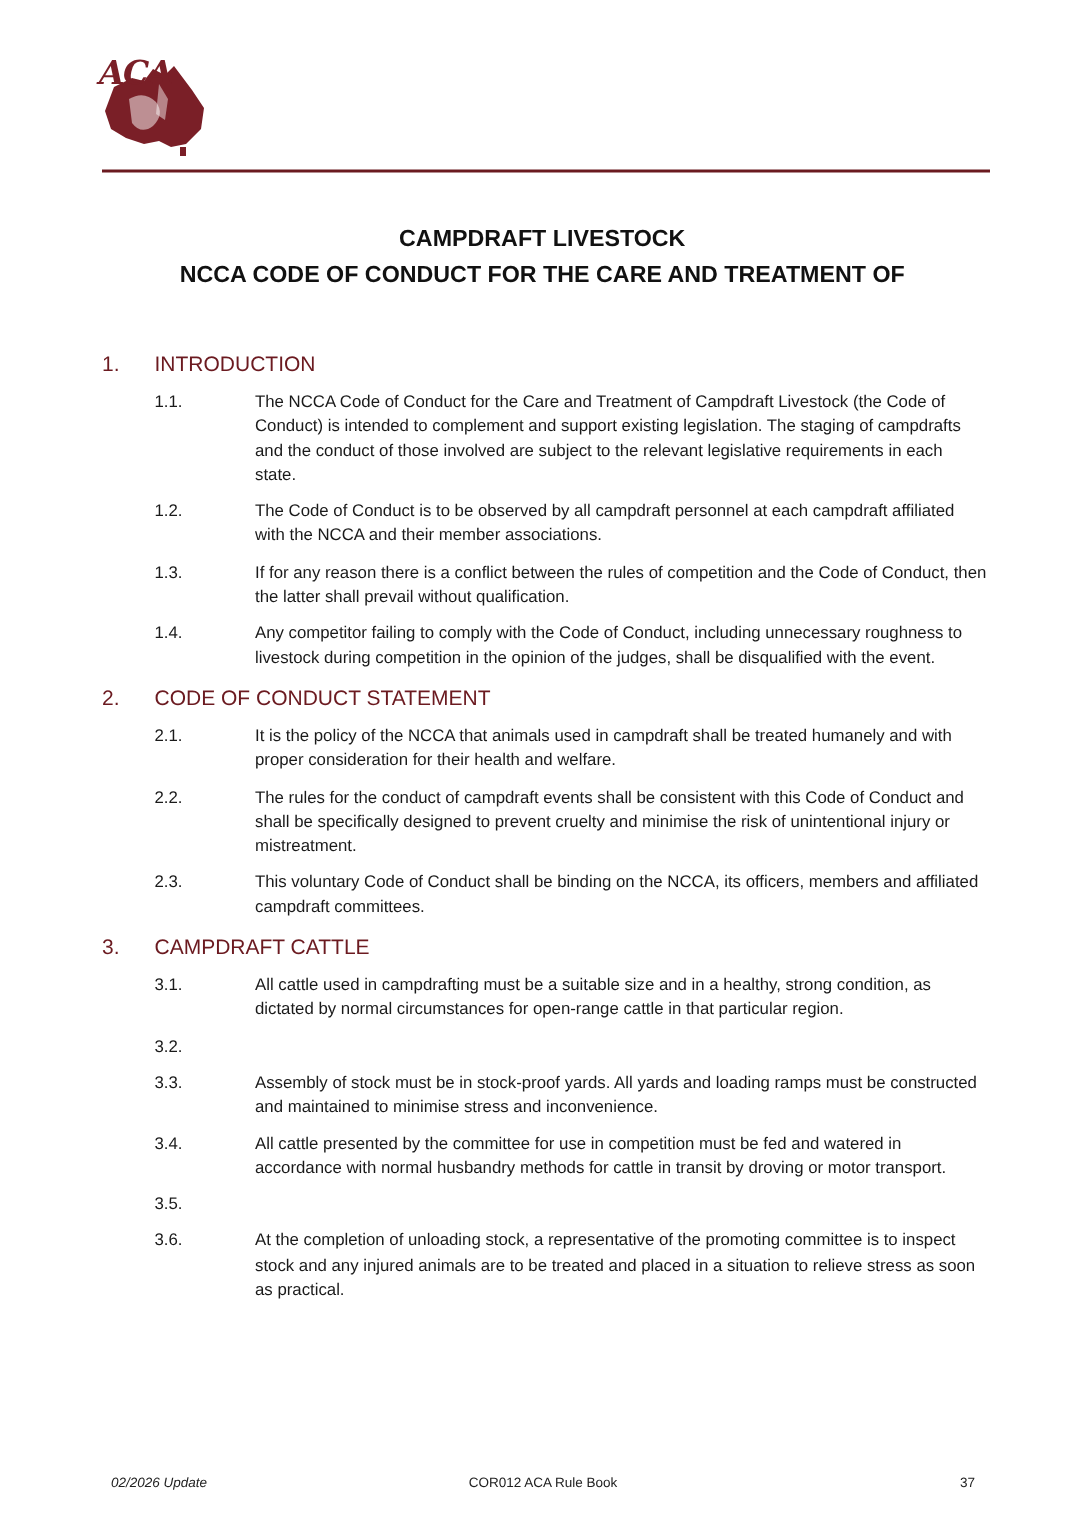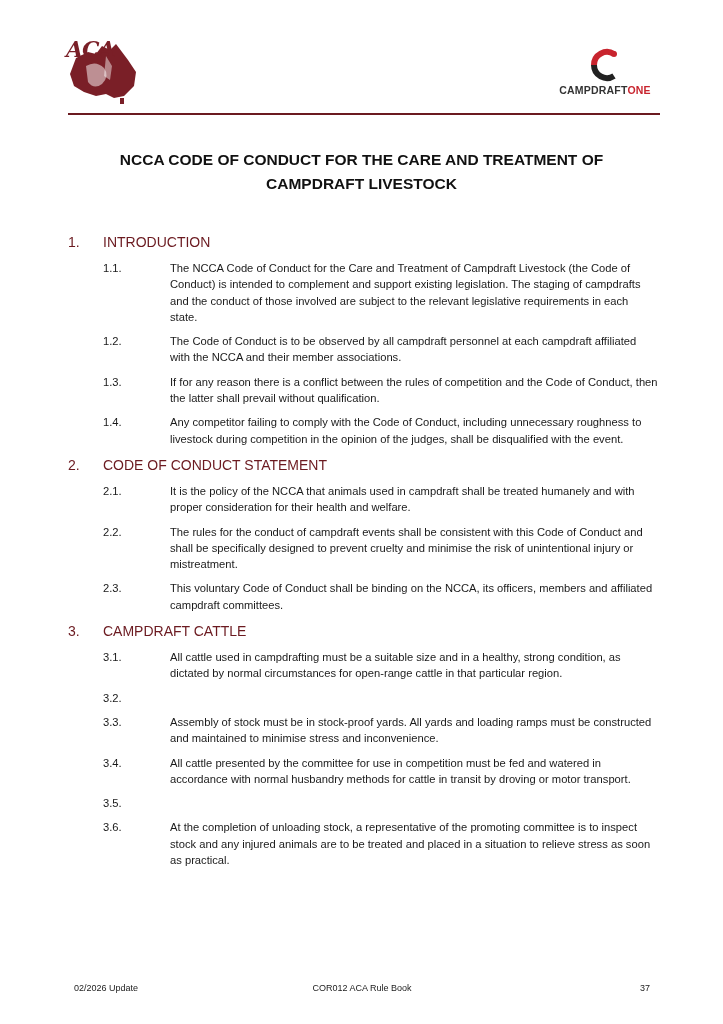--- a/index.html
+++ b/index.html
@@ -20,51 +20,43 @@
 
   .content { position: absolute; left: 68px; top: 232px; width: 592px; }
   .section { margin-bottom: 6px; }
   .section-head { display: flex; font-size: 14px; color: #6b1a20; line-height: 20px; margin-bottom: 8px; }
   .section-num { width: 35px; }
   .item { display: flex; font-size: 11.2px; line-height: 16.3px; margin-bottom: 8px; padding-left: 35px; gap: 24px; }
   .item-num { width: 43px; flex: none; }
   .item-text { flex: 1; padding-right: 2px; }
 
   .footer { position: absolute; left: 74px; top: 983px; width: 576px; height: 14px; font-size: 9px; color: #222; }
-  .footer-left { position: absolute; left: 0; top: 0; }
+  .footer-left { position: absolute; left: 0; top: 0; font-style: italic; }
   .footer-center { position: absolute; left: 0; width: 576px; text-align: center; top: 0; }
   .footer-right { position: absolute; right: 0; top: 0; }
 </style>
 </head>
 <body>
 
 <div class="header">
   <div class="aca-logo">
     <svg width="76" height="70" viewBox="0 0 76 70">
       <path d="M10 22 L22 16 L30 18 L36 10 L44 14 L50 8 L56 16 L62 24 L70 36 L68 50 L58 60 L48 62 L40 58 L30 60 L18 56 L8 50 L4 38 Z" fill="#7a1f27"></path>
       <path d="M20 30 Q30 24 38 32 Q44 40 36 48 Q28 54 22 46 Z" fill="#ffffff" opacity="0.5"></path>
       <path d="M40 20 L46 30 L44 44 L38 40 Z" fill="#ffffff" opacity="0.45"></path>
       <rect x="54" y="62" width="4" height="6" fill="#7a1f27"></rect>
     </svg>
     <span class="aca-text">ACA</span>
   </div>
-  <div class="cd-logo">
-    <svg class="cd-icon" width="34" height="34" viewBox="0 0 34 34">
-      <path d="M26 6 A13 13 0 0 0 6 17" stroke="#c8242e" stroke-width="6" fill="none"></path>
-      <path d="M6 17 A13 13 0 0 0 26 28" stroke="#222" stroke-width="6" fill="none"></path>
-      <circle cx="26" cy="6" r="3" fill="#c8242e"></circle>
-    </svg>
-    <div class="cd-text"><span>CAMPDRAFT</span><span class="one">ONE</span></div>
-  </div>
   <div class="header-rule"></div>
 </div>
 
 <div class="title">
+  <div>CAMPDRAFT LIVESTOCK</div>
   <div>NCCA CODE OF CONDUCT FOR THE CARE AND TREATMENT OF</div>
-  <div>CAMPDRAFT LIVESTOCK</div>
 </div>
 
 <div class="content">
 
   <div class="section">
     <div class="section-head">
       <span class="section-num">1.</span>
         <span>INTRODUCTION</span>
     </div>
     <div class="item">

